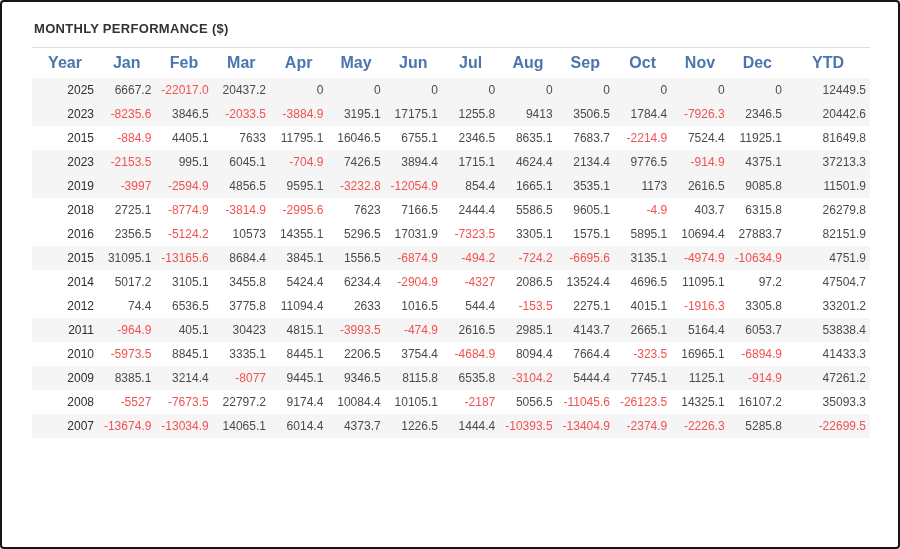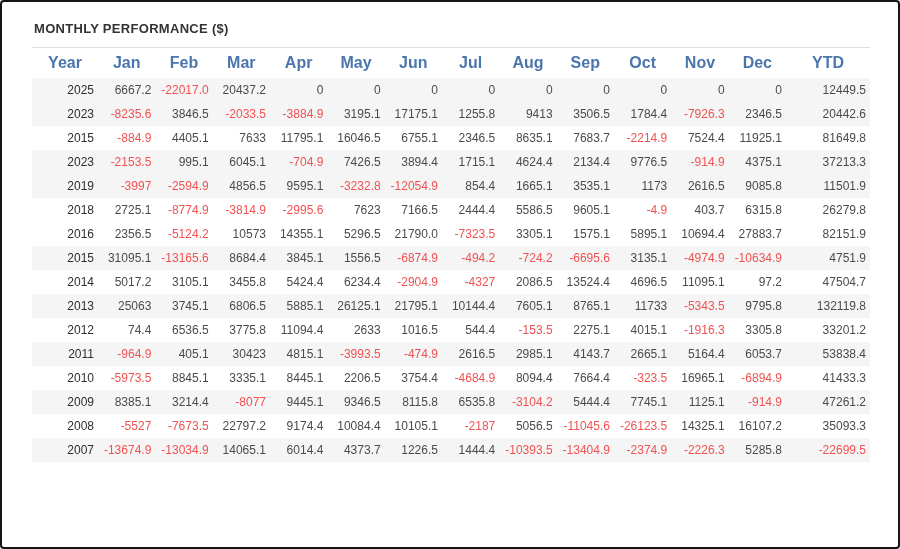--- a/index.html
+++ b/index.html
@@ -178,21 +178,21 @@
           <td>6315.8</td>
           <td>26279.8</td>
         </tr>
         <tr>
           <td class="year">2016</td>
           <td>2356.5</td>
           <td class="neg">-5124.2</td>
           <td>10573</td>
           <td>14355.1</td>
           <td>5296.5</td>
-          <td>21790.0</td>
+          <td>17031.9</td>
           <td class="neg">-7323.5</td>
           <td>3305.1</td>
           <td>1575.1</td>
           <td>5895.1</td>
           <td>10694.4</td>
           <td>27883.7</td>
           <td>82151.9</td>
         </tr>
         <tr class="stripe">
           <td class="year">2015</td>
@@ -219,36 +219,20 @@
           <td>6234.4</td>
           <td class="neg">-2904.9</td>
           <td class="neg">-4327</td>
           <td>2086.5</td>
           <td>13524.4</td>
           <td>4696.5</td>
           <td>11095.1</td>
           <td>97.2</td>
           <td>47504.7</td>
         </tr>
-        <tr class="stripe">
-          <td class="year">2013</td>
-          <td>25063</td>
-          <td>3745.1</td>
-          <td>6806.5</td>
-          <td>5885.1</td>
-          <td>26125.1</td>
-          <td>21795.1</td>
-          <td>10144.4</td>
-          <td>7605.1</td>
-          <td>8765.1</td>
-          <td>11733</td>
-          <td class="neg">-5343.5</td>
-          <td>9795.8</td>
-          <td>132119.8</td>
-        </tr>
         <tr>
           <td class="year">2012</td>
           <td>74.4</td>
           <td>6536.5</td>
           <td>3775.8</td>
           <td>11094.4</td>
           <td>2633</td>
           <td>1016.5</td>
           <td>544.4</td>
           <td class="neg">-153.5</td>

